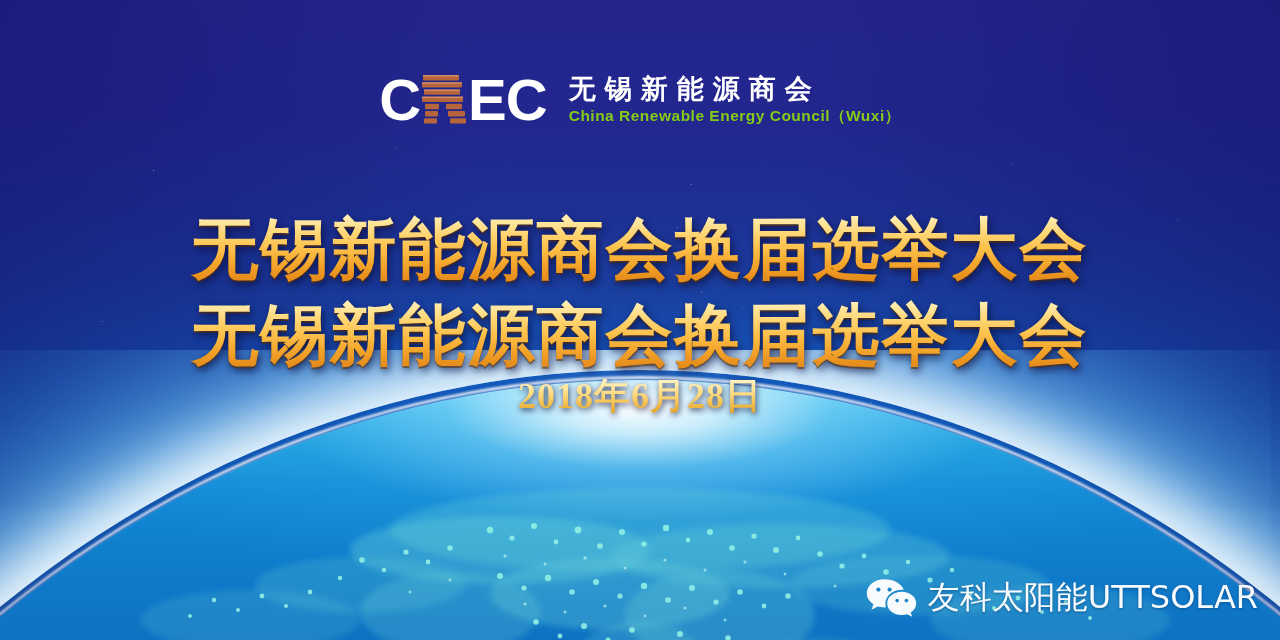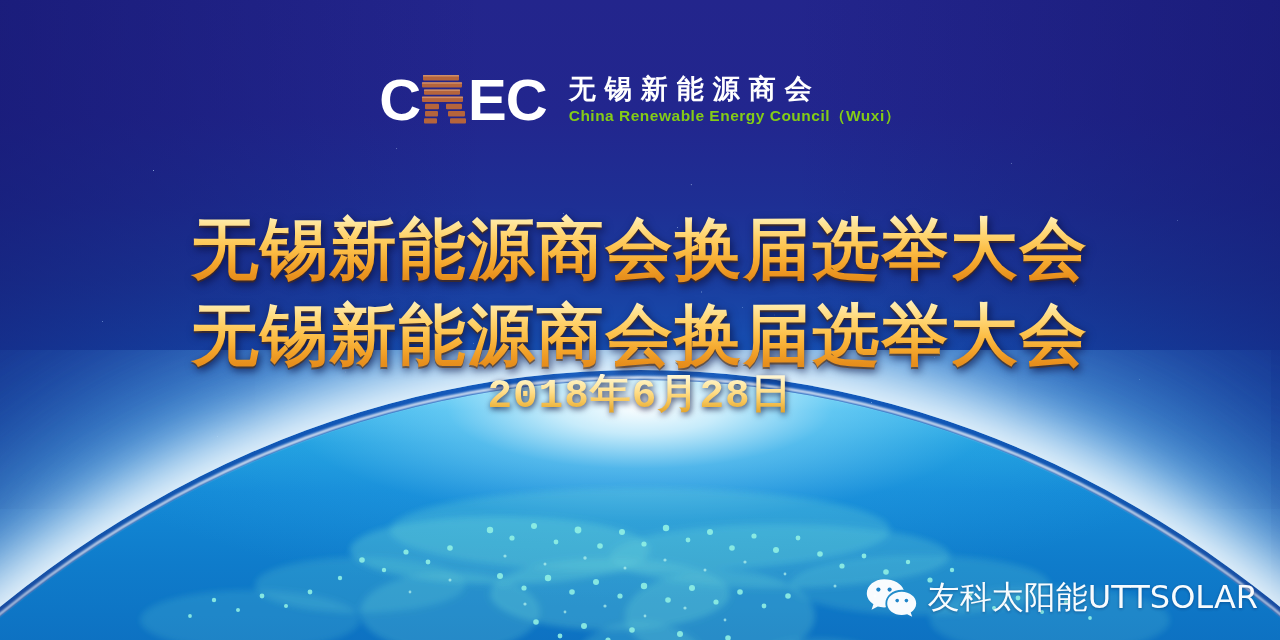--- a/index.html
+++ b/index.html
@@ -282,23 +282,23 @@
   .date-row {
     position: absolute;
     left: 0; right: 0;
     top: 374px;
     display: flex;
     justify-content: center;
     align-items: baseline;
     gap: 74px;
   }
   .date-text, .place-text {
-    font-family: Liberation Mono, monospace;
+    font-family: Liberation Serif, serif;
     font-weight: 700;
-    font-size: 41px;
+    font-size: 36px;
     line-height: 44px;
     letter-spacing: 1px;
     white-space: nowrap;
     background-image: linear-gradient(to bottom,
       #fff8dd 0%,
       #ffeeb4 20%,
       #ffdd87 42%,
       #f6c65a 62%,
       #e8ab33 82%,
       #dd9a22 100%);

